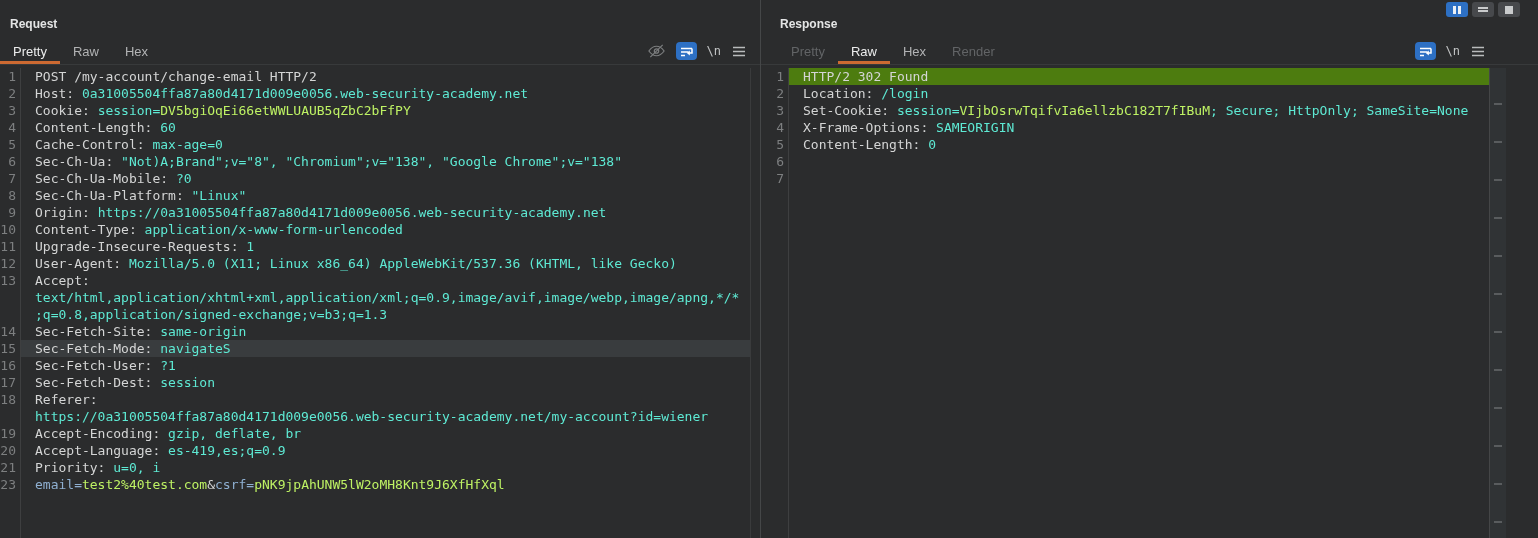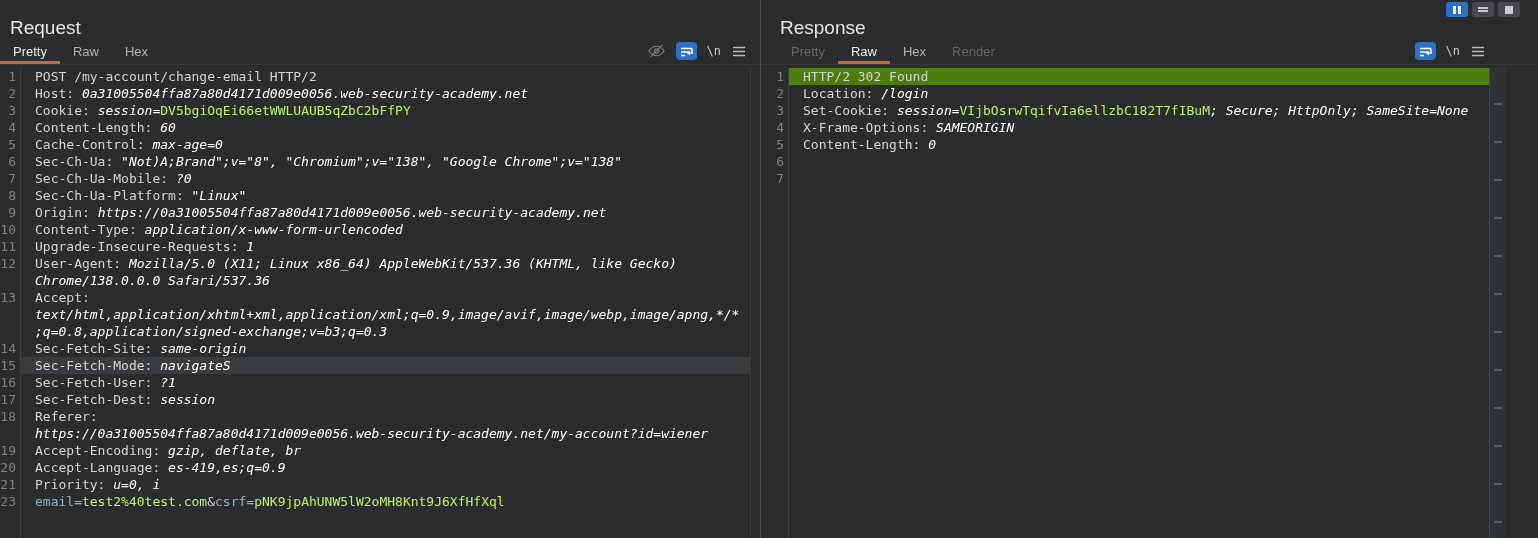--- a/index.html
+++ b/index.html
@@ -18,21 +18,21 @@
   .lines-glyph i { display:block; width:10px; height:2px; background:#c9cbcc; margin:1.5px 0; }
   .stop-glyph { display:block; width:8px; height:8px; background:#c9cbcc; }
 
   
   .panel { position:absolute; top:0; height:538px; }
   .panel-req { left:0; width:760px; }
   .panel-res { left:762px; width:744px; }
   .divider { position:absolute; left:760px; top:0; bottom:0; width:1px; background:#454748; z-index:5; }
   .tabsep  { position:absolute; left:0; right:0; top:64px; height:1px; background:#383a3b; z-index:1; }
 
-  .panel-title { position:absolute; top:17px; left:10px; font-size:19px; font-weight:normal; color:#e4e5e5; }
+  .panel-title { position:absolute; top:17px; left:10px; font-size:12px; font-weight:bold; color:#e4e5e5; }
   .panel-res .panel-title { left:18px; }
 
   .tabbar { position:absolute; top:41px; left:0; height:23px; display:flex; }
   .panel-res .tabbar { left:16px; }
   .tab { display:inline-block; padding:3px 13px 0 13px; height:23px; font-size:13px; color:#b2b3b4; cursor:pointer; }
   .tab.selected { color:#eceded; border-bottom:3px solid #cd6a32; }
   .tab.disabled { color:#626466; cursor:default; }
 
   .toolbar { position:absolute; top:41px; display:flex; align-items:center; gap:10px; height:20px; }
   .panel-req .toolbar { right:13px; }
@@ -52,21 +52,21 @@
   .txt { flex:1; white-space:pre; padding-left:15px; }
   .panel-req .row.hl .txt { background:#393c3e; }
   .panel-res .row.hl .txt { background:#4d7c0f; }
 
   .gutterline { position:absolute; top:68px; bottom:0; width:1px; background:#3e3f40; z-index:3; }
   .panel-req .gutterline { left:20px; }
   .panel-res .gutterline { left:26px; }
   .req-rightline { position:absolute; left:750px; top:68px; bottom:0; width:1px; background:#3a3b3c; }
 
   .sg-p { color:#d4d5d5; }
-  .sg-v { color:#ffffff;font-style:italic; }
+  .sg-v { color:#5eead4; }
   .sg-g { color:#bef264; }
   .sg-b { color:#8fb0d2; }
 
   
   .scrollstrip { position:absolute; right:0; top:68px; bottom:0; width:17px;
                  background:#303335; border-left:1px solid #454647; }
   .scrollstrip .marks { position:absolute; left:4px; right:4px; top:18px; bottom:0;
                  background:repeating-linear-gradient(to bottom,
                    transparent 0, transparent 17px, #595c5e 17px, #595c5e 19px, transparent 19px, transparent 38px); }
 </style>
@@ -173,34 +173,30 @@
         </div>
         <div class="row">
           <span class="ln">11</span>
           <span class="txt"><span class="sg-p">Upgrade-Insecure-Requests: </span><span class="sg-v">1</span></span>
         </div>
         <div class="row">
           <span class="ln">12</span>
           <span class="txt"><span class="sg-p">User-Agent: </span><span class="sg-v">Mozilla/5.0 (X11; Linux x86_64) AppleWebKit/537.36 (KHTML, like Gecko)</span></span>
         </div>
         <div class="row">
-          <span class="ln"></span>
-          <span class="txt"><span class="sg-v">Chrome/138.0.0.0 Safari/537.36</span></span>
-        </div>
-        <div class="row">
           <span class="ln">13</span>
           <span class="txt"><span class="sg-p">Accept:</span></span>
         </div>
         <div class="row">
           <span class="ln"></span>
           <span class="txt"><span class="sg-v">text/html,application/xhtml+xml,application/xml;q=0.9,image/avif,image/webp,image/apng,*/*</span></span>
         </div>
         <div class="row">
           <span class="ln"></span>
-          <span class="txt"><span class="sg-v">;q=0.8,application/signed-exchange;v=b3;q=0.3</span></span>
+          <span class="txt"><span class="sg-v">;q=0.8,application/signed-exchange;v=b3;q=1.3</span></span>
         </div>
         <div class="row">
           <span class="ln">14</span>
           <span class="txt"><span class="sg-p">Sec-Fetch-Site: </span><span class="sg-v">same-origin</span></span>
         </div>
         <div class="row hl">
           <span class="ln">15</span>
           <span class="txt"><span class="sg-p">Sec-Fetch-Mode: </span><span class="sg-v">navigateS</span></span>
         </div>
         <div class="row">

